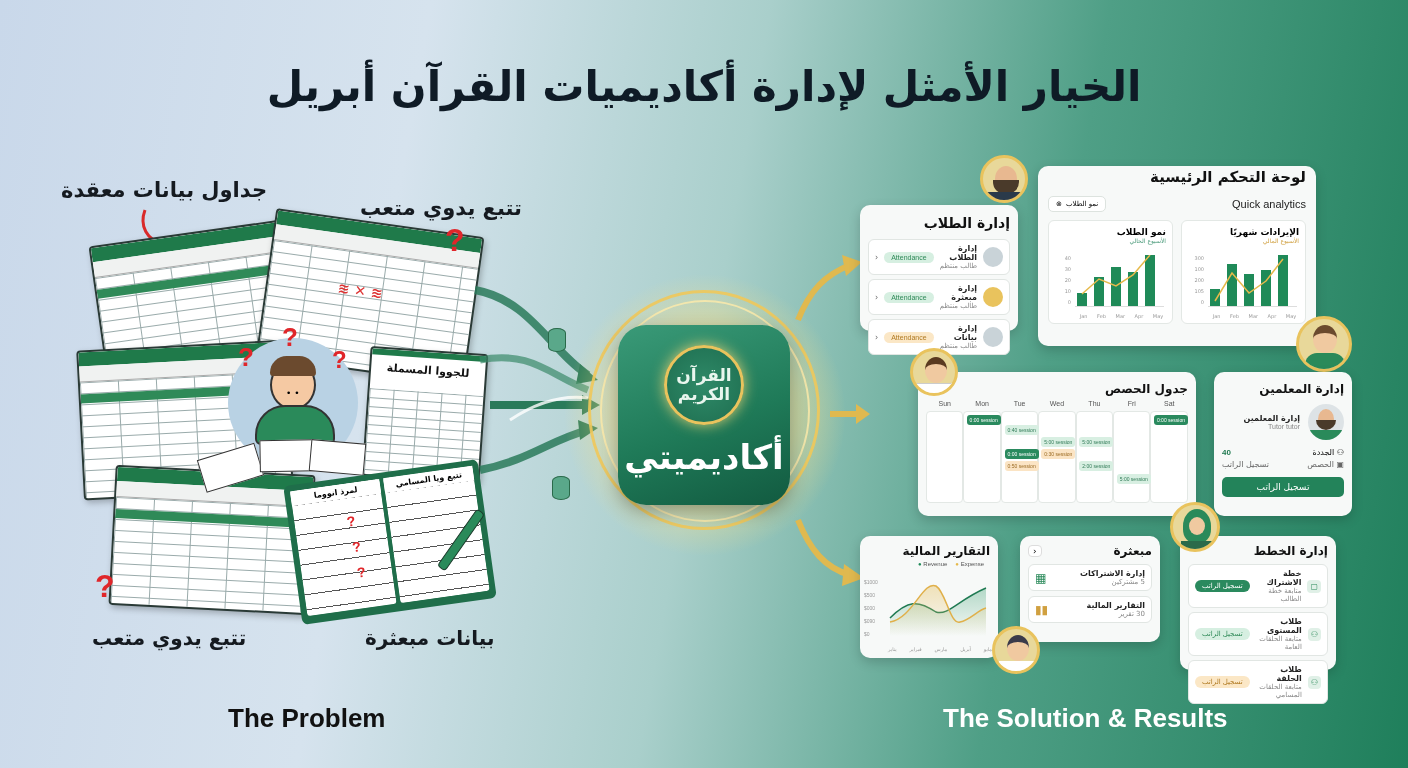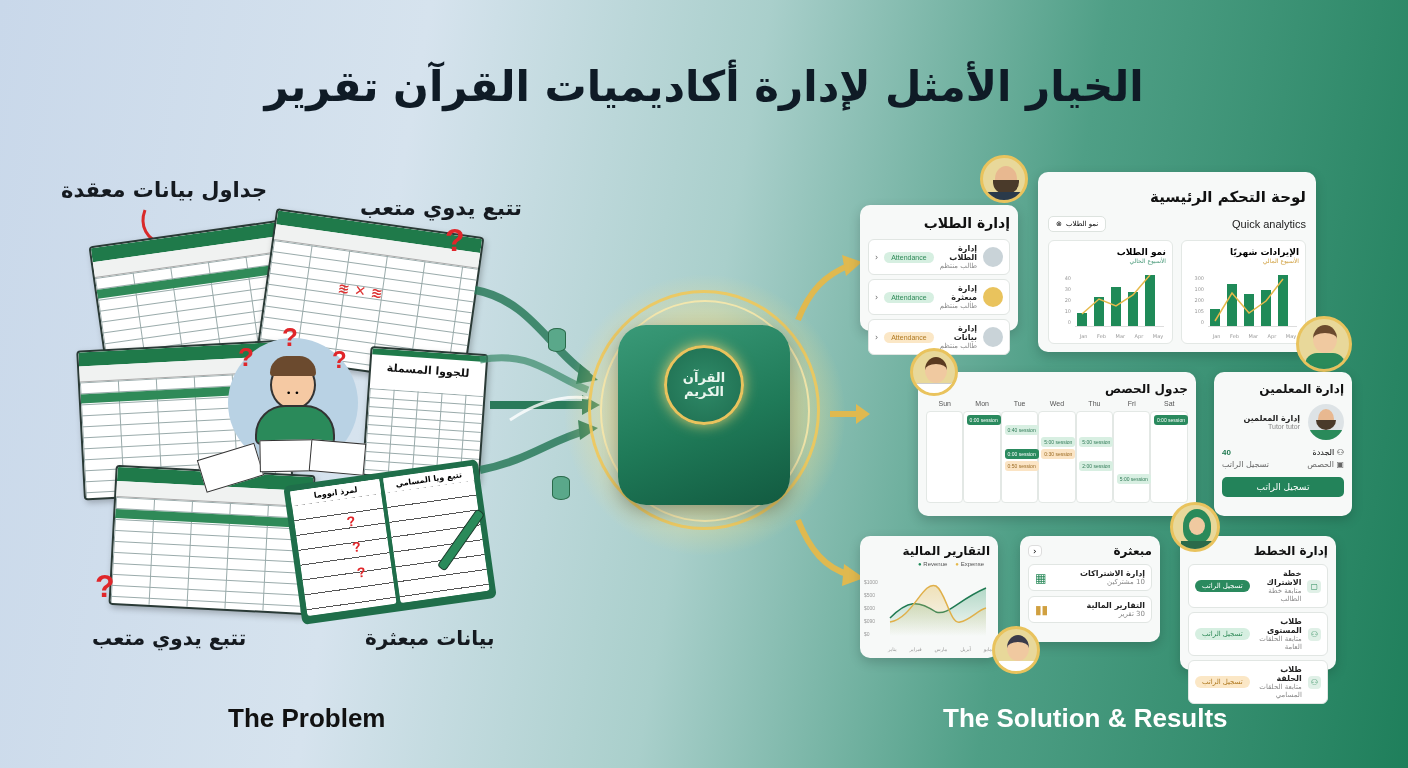--- a/index.html
+++ b/index.html
@@ -37,21 +37,21 @@
 .glow{left:565px;top:270px;width:280px;height:290px;border-radius:50%;
  background:radial-gradient(circle,rgba(255,240,180,.85) 0%,rgba(255,225,130,.45) 45%,rgba(255,230,150,0) 70%)}
 .ring{border-radius:50%;border:3px solid rgba(240,200,90,.9)}
 .cal-col{position:absolute;top:0;bottom:0;border:1px solid #e3e8e5;border-radius:4px;background:#fff}
 .ev{position:absolute;font-size:5px;border-radius:3px;padding:2px 3px;font-family:"Liberation Sans",sans-serif;white-space:nowrap}
 .ev.d{background:#2a8a5e;color:#fff}.ev.l{background:#d8efe2;color:#2f7a56}.ev.o{background:#fbe4c4;color:#9a6a22}
 </style>
 </head>
 <body>
 
-<div class="abs title">الخيار الأمثل لإدارة أكاديميات القرآن تقرير</div>
+<div class="abs title">الخيار الأمثل لإدارة أكاديميات القرآن أبريل</div>
 
 <div class="abs caption" style="left:61px;top:178px;font-size:21px">جداول بيانات معقدة</div>
 <div class="abs caption" style="left:360px;top:196px;font-size:21px">تتبع يدوي متعب</div>
 <svg class="abs" style="left:135px;top:208px" width="40" height="42">
  <path d="M10 2 C 4 18, 12 32, 28 36" stroke="#d92a2a" stroke-width="3" fill="none"></path>
     <path d="M22 30 L30 37 L20 40 Z" fill="#d92a2a"></path>
   </svg>
 
 <div class="abs sheet" style="left:98px;top:232px;width:200px;height:150px;transform:rotate(-8deg)">
     <div class="bar"></div>
@@ -132,22 +132,23 @@
  <path d="M40 140 C 70 120, 95 115, 118 118" stroke="#fff" stroke-width="3" fill="none" opacity=".8"></path>
 </svg>
 <div class="abs" style="left:548px;top:328px;width:18px;height:24px;border-radius:9px/5px;background:#5aa88a;border:1px solid #2a6a4a"></div>
 <div class="abs" style="left:552px;top:476px;width:18px;height:24px;border-radius:9px/5px;background:#5aa88a;border:1px solid #2a6a4a"></div>
 
 <div class="abs glow"></div>
 <div class="abs ring" style="left:588px;top:290px;width:232px;height:240px"></div>
 <div class="abs ring" style="left:600px;top:300px;width:210px;height:222px;border-color:rgba(255,235,170,.8);border-width:2px"></div>
 <div class="abs logo">
  <div style="position:absolute;left:46px;top:20px;width:80px;height:80px;border-radius:50%;border:3px solid #e9c35d;box-shadow:0 0 14px rgba(255,220,120,.8);display:flex;align-items:center;justify-content:center;background:radial-gradient(circle,#2f8a68,#1e6e50)">
-  <div style="color:#e9f6ee;font-size:13px;font-weight:bold;direction:rtl;text-align:center;line-height:1.1">القرآن الكريم</div>
- </div>
+  <div style="color:#e9f6ee;font-size:17px;font-weight:bold;direction:rtl;text-align:center;line-height:1.1">القرآن الكريم</div>
+ </div>
+ <div style="position:absolute;left:0;right:0;top:112px;text-align:center;color:#fff;font-size:34px;font-weight:bold;direction:rtl">أكاديميتي</div>
 </div>
 
 <svg class="abs" style="left:790px;top:250px" width="80" height="340">
  <path d="M8 70 C 20 40, 35 25, 60 15" stroke="#e0b94f" stroke-width="6" fill="none"></path>
     <path d="M52 5 L72 12 L56 26 Z" fill="#e0b94f"></path>
  <path d="M40 164 L72 164" stroke="#e0b94f" stroke-width="6"></path>
     <path d="M66 154 L80 164 L66 174 Z" fill="#e0b94f"></path>
  <path d="M8 270 C 20 300, 35 318, 60 325" stroke="#e0b94f" stroke-width="6" fill="none"></path>
     <path d="M54 314 L74 328 L52 336 Z" fill="#e0b94f"></path>
 </svg>
@@ -183,21 +184,21 @@
    <span style="font-size:8px;color:#666">‹</span>
   </div>
  </div>
 </div>
 <div class="abs avatar-big" style="left:980px;top:155px;width:48px;height:48px;background:#e8d89a">
  <div style="position:absolute;left:12px;top:8px;width:22px;height:26px;border-radius:50%;background:#e8b890"></div>
  <div style="position:absolute;left:10px;top:22px;width:26px;height:14px;border-radius:0 0 12px 12px;background:#4a3a2a"></div>
  <div style="position:absolute;left:4px;top:34px;width:40px;height:14px;background:#2a3a4a"></div>
 </div>
 
-<div class="abs card" style="left:1038px;top:172px;width:278px;height:180px;padding:16px 10px">
+<div class="abs card" style="left:1038px;top:166px;width:278px;height:180px;padding:2px 10px">
  <h3 style="font-size:15px">لوحة التحكم الرئيسية</h3>
  <div style="display:flex;justify-content:space-between;align-items:center;margin-top:10px">
   <div style="font-family:'Liberation Sans',sans-serif;font-size:11px;color:#222">Quick analytics</div>
   <div style="background:#fff;border:1px solid #dde3df;border-radius:5px;font-size:7px;padding:3px 7px;display:flex;gap:4px;align-items:center">
    <span>نمو الطلاب</span>
         <span>⊗</span>
       </div>
  </div>
  <div style="display:flex;gap:8px;margin-top:8px;direction:rtl">
 
@@ -346,21 +347,21 @@
 </div>
 
 <div class="abs card" style="left:1020px;top:536px;width:140px;height:106px;padding:8px 8px">
  <div style="display:flex;justify-content:space-between;align-items:center">
   <h3 style="font-size:12px">مبعثرة</h3>
   <span style="font-size:9px;border:1px solid #ddd;border-radius:4px;padding:0 4px;background:#fff">‹</span>
  </div>
  <div class="row" style="margin-top:6px;justify-content:space-between">
   <div>
         <div class="nm">إدارة الاشتراكات</div>
-        <div class="sm">10 مشتركين</div>
+        <div class="sm">5 مشتركين</div>
       </div>
   <span style="color:#2a8a5a;font-size:12px">▦</span>
  </div>
  <div class="row" style="margin-top:5px;justify-content:space-between">
   <div>
         <div class="nm">التقارير المالية</div>
         <div class="sm">30 تقرير</div>
       </div>
   <span style="color:#d0a040;font-size:12px">▮▮</span>
  </div>

